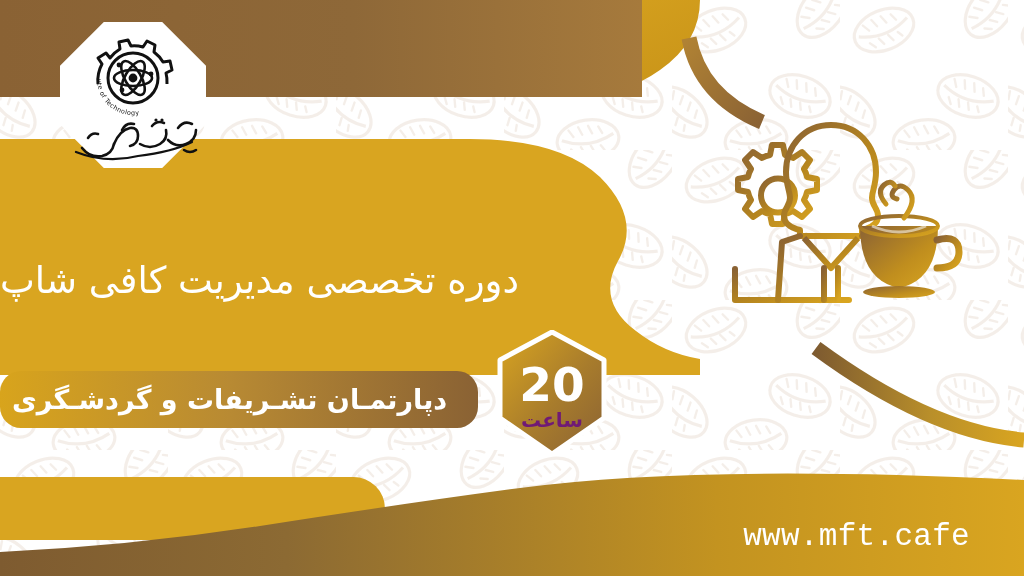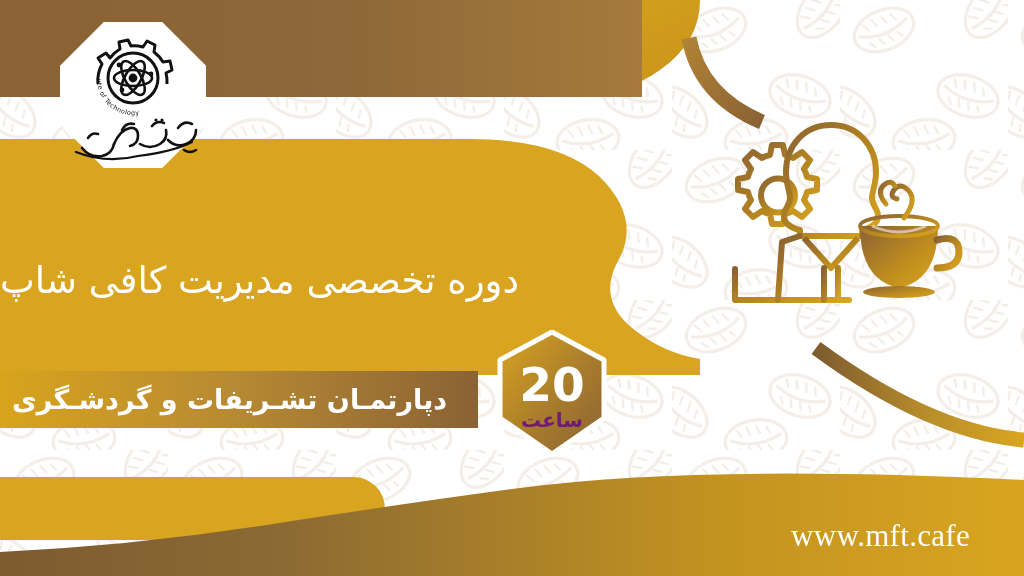--- a/index.html
+++ b/index.html
@@ -62,20 +62,21 @@
     top: 371px;
     width: 478px;
     height: 57px;
     background: linear-gradient(90deg, #D8A41C 0%, #B88A33 48%, #8A6234 100%);
     z-index: 4;
     display: flex;
     align-items: center;
     justify-content: flex-end;
     padding-left: 12px;
     box-sizing: border-box;
+    border-radius: 21px;
   }
   .dept-bar .dept-text {
     color: #ffffff;
     font-size: 27px;
     font-weight: bold;
     letter-spacing: 0px;
     padding-right: 46px;
     white-space: nowrap;
   }
 
@@ -197,21 +198,21 @@
     height: 146px;
     z-index: 4;
   }
   .footer-url {
     position: absolute;
     right: 54px;
     bottom: 22px;
     z-index: 6;
     color: #ffffff;
     font-size: 31px;
-    font-family: Liberation Serif, serif;
+    font-family: Liberation Mono, monospace;
     letter-spacing: 0.3px;
     direction: ltr;
   }
 </style>
 </head>
 <body>
 
 <div id="banner">
 
   <svg class="bean-layer" viewBox="0 0 1024 576" xmlns="http://www.w3.org/2000/svg" aria-hidden="true">

